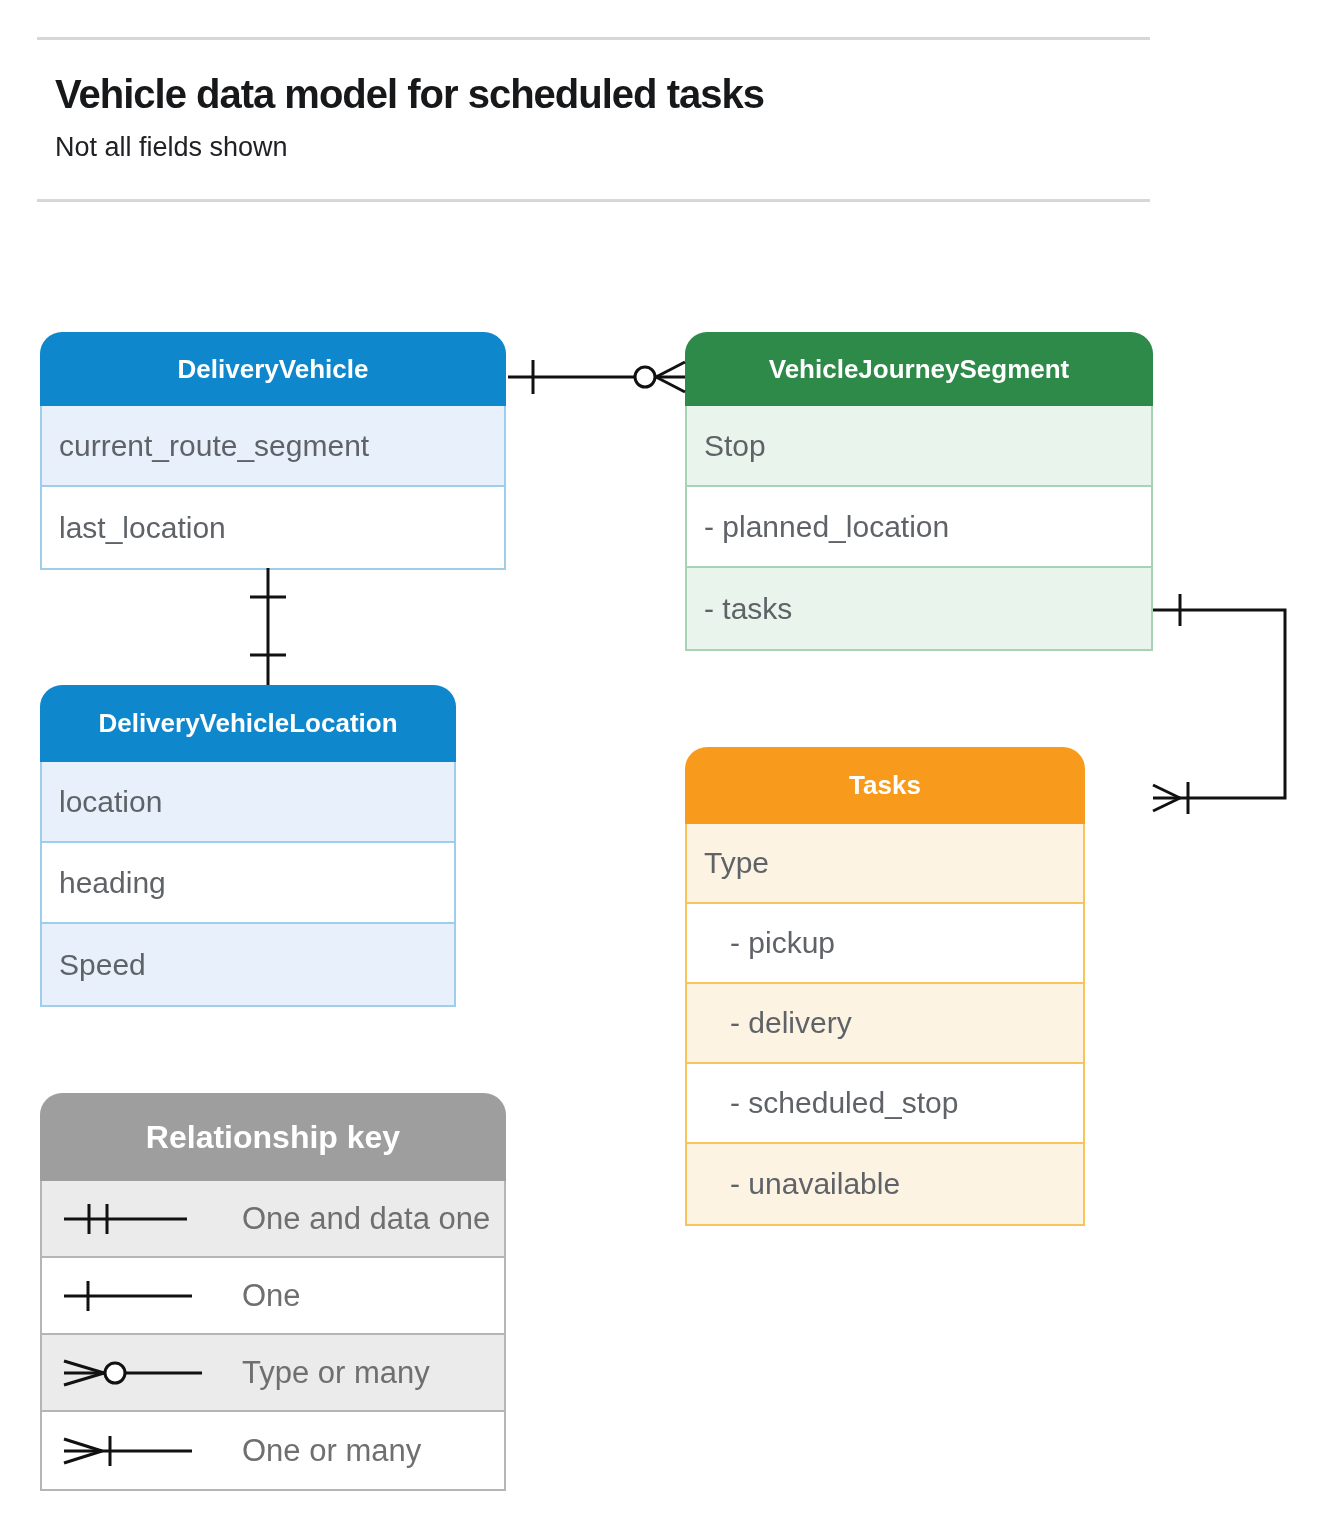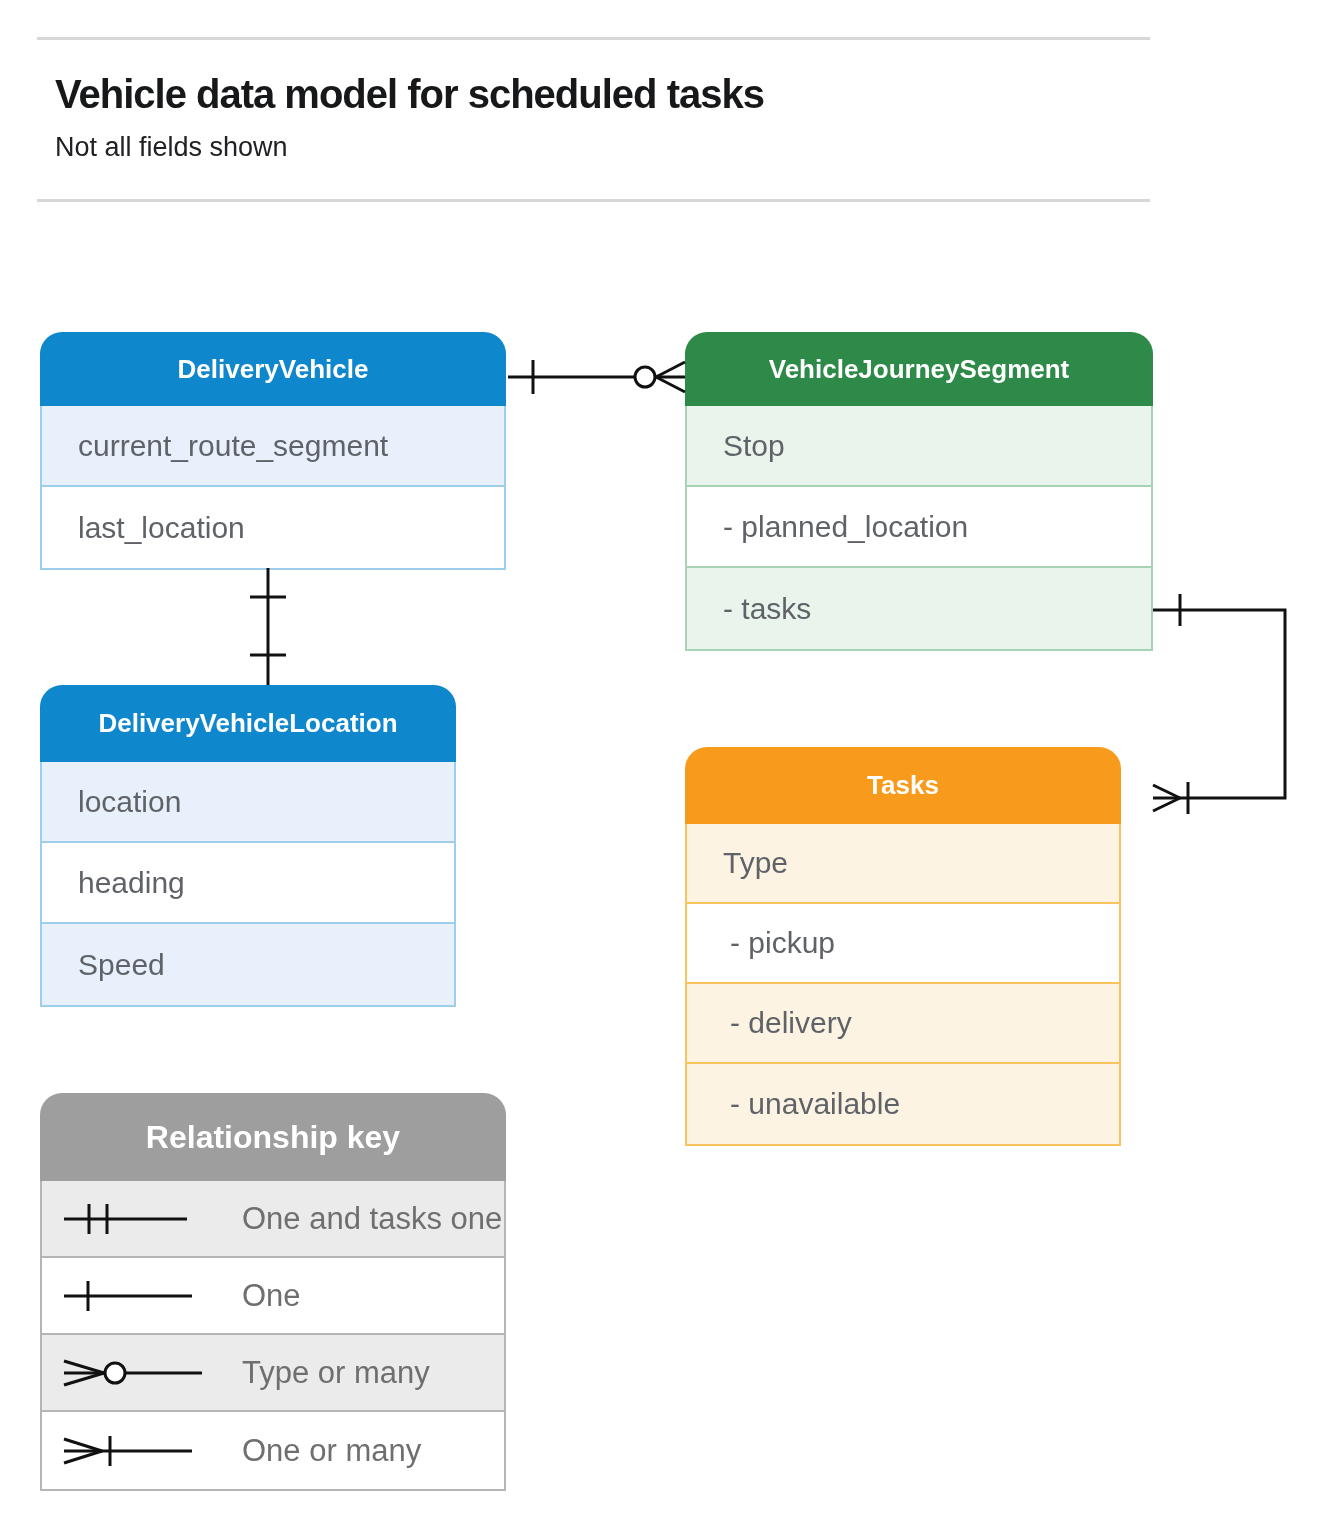--- a/index.html
+++ b/index.html
@@ -19,21 +19,21 @@
   }
 
   .entity{position:absolute;}
   .entity-header{
     border-radius:22px 22px 0 0;display:flex;align-items:center;justify-content:center;
     color:#ffffff;font-weight:700;font-size:26px;
   }
   .entity-rows{border-style:solid;border-width:0 2px 2px 2px;}
   .entity-row{
     display:flex;align-items:center;font-size:30px;color:#5f6368;
-    padding-left:36px;border-bottom:2px solid;box-sizing:border-box;
+    padding-left:17px;border-bottom:2px solid;box-sizing:border-box;
   }
   .entity-row:last-child{border-bottom:none;}
   .entity-row.indent{padding-left:43px;}
 
   
   .theme-blue .entity-header{background:#0e87cd;}
   .theme-blue .entity-rows{border-color:#9fcdec;}
   .theme-blue .entity-row{border-color:#9fcdec;background:#ffffff;}
   .theme-blue .entity-row.tint{background:#e8f1fb;}
   
@@ -57,21 +57,21 @@
   #entity-delivery-vehicle .entity-row{height:81px;}
 
   #entity-vehicle-journey-segment{left:685px;top:332px;width:468px;}
   #entity-vehicle-journey-segment .entity-header{height:74px;}
   #entity-vehicle-journey-segment .entity-row{height:81px;}
 
   #entity-delivery-vehicle-location{left:40px;top:685px;width:416px;}
   #entity-delivery-vehicle-location .entity-header{height:77px;}
   #entity-delivery-vehicle-location .entity-row{height:81px;}
 
-  #entity-tasks{left:685px;top:747px;width:436px;border-radius:13px;}
+  #entity-tasks{left:685px;top:747px;width:400px;border-radius:13px;}
   #entity-tasks .entity-header{height:77px;}
   #entity-tasks .entity-row{height:80px;}
 
   #legend{left:40px;top:1093px;width:466px;}
   #legend .entity-header{height:88px;font-size:32px;}
   #legend .entity-row{height:77px;padding-left:20px;}
   .legend-label{font-size:31px;color:#6f6f6f;margin-left:30px;}
   .legend-symbol{flex:0 0 150px;}
 
   #connector-overlay{position:absolute;left:0;top:0;pointer-events:none;}
@@ -117,38 +117,39 @@
 </div>
 
 <div class="entity theme-orange" id="entity-tasks">
   <div class="entity-header">
     <span>Tasks</span>
   </div>
   <div class="entity-rows">
     <div class="entity-row tint">Type</div>
     <div class="entity-row indent">- pickup</div>
     <div class="entity-row tint indent">- delivery</div>
+    <div class="entity-row indent">- scheduled_stop</div>
     <div class="entity-row tint indent">- unavailable</div>
   </div>
 </div>
 
 <div class="entity theme-gray" id="legend">
   <div class="entity-header">
     <span>Relationship key</span>
   </div>
   <div class="entity-rows">
     <div class="entity-row tint">
       <svg class="legend-symbol" width="150" height="44" viewBox="0 0 150 44">
         <g stroke="#111111" stroke-width="3" fill="none">
           <line x1="2" y1="22" x2="125" y2="22"></line>
           <line x1="27" y1="7" x2="27" y2="37"></line>
           <line x1="45" y1="7" x2="45" y2="37"></line>
         </g>
       </svg>
-      <span class="legend-label">One and tasks one</span>
+      <span class="legend-label">One and data one</span>
     </div>
     <div class="entity-row">
       <svg class="legend-symbol" width="150" height="44" viewBox="0 0 150 44">
         <g stroke="#111111" stroke-width="3" fill="none">
           <line x1="2" y1="22" x2="130" y2="22"></line>
           <line x1="26" y1="7" x2="26" y2="37"></line>
         </g>
       </svg>
       <span class="legend-label">One</span>
     </div>

